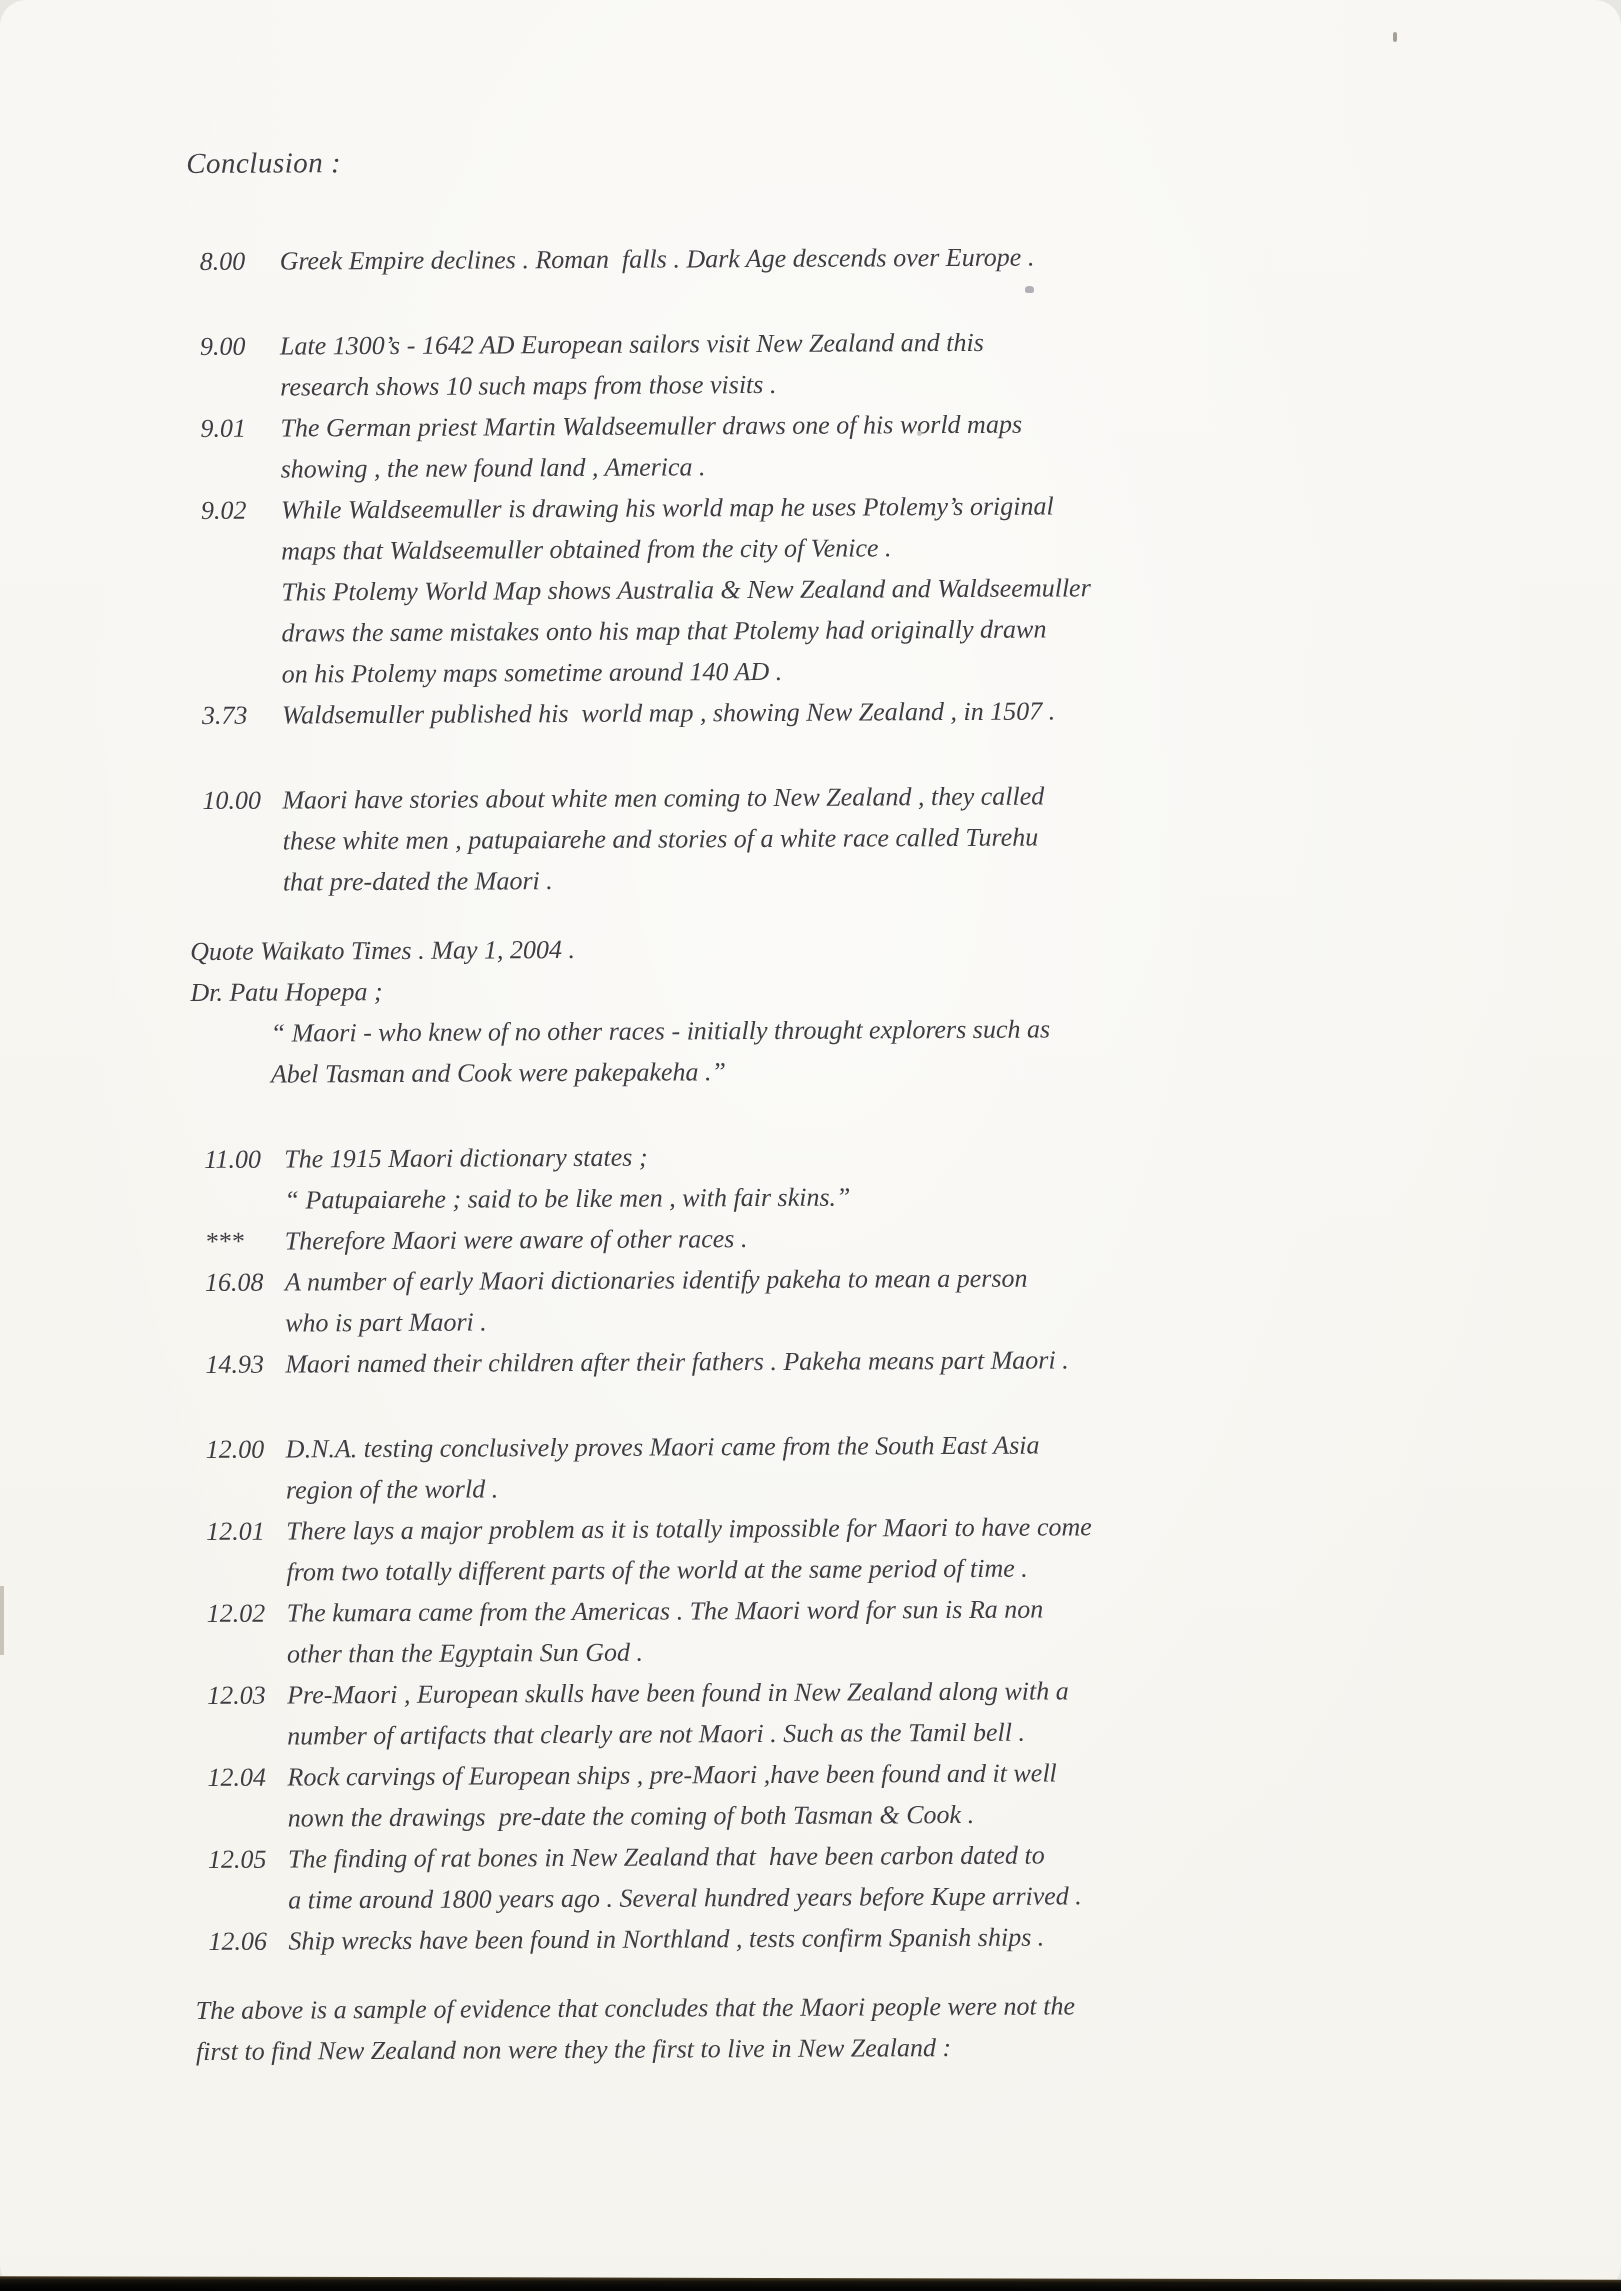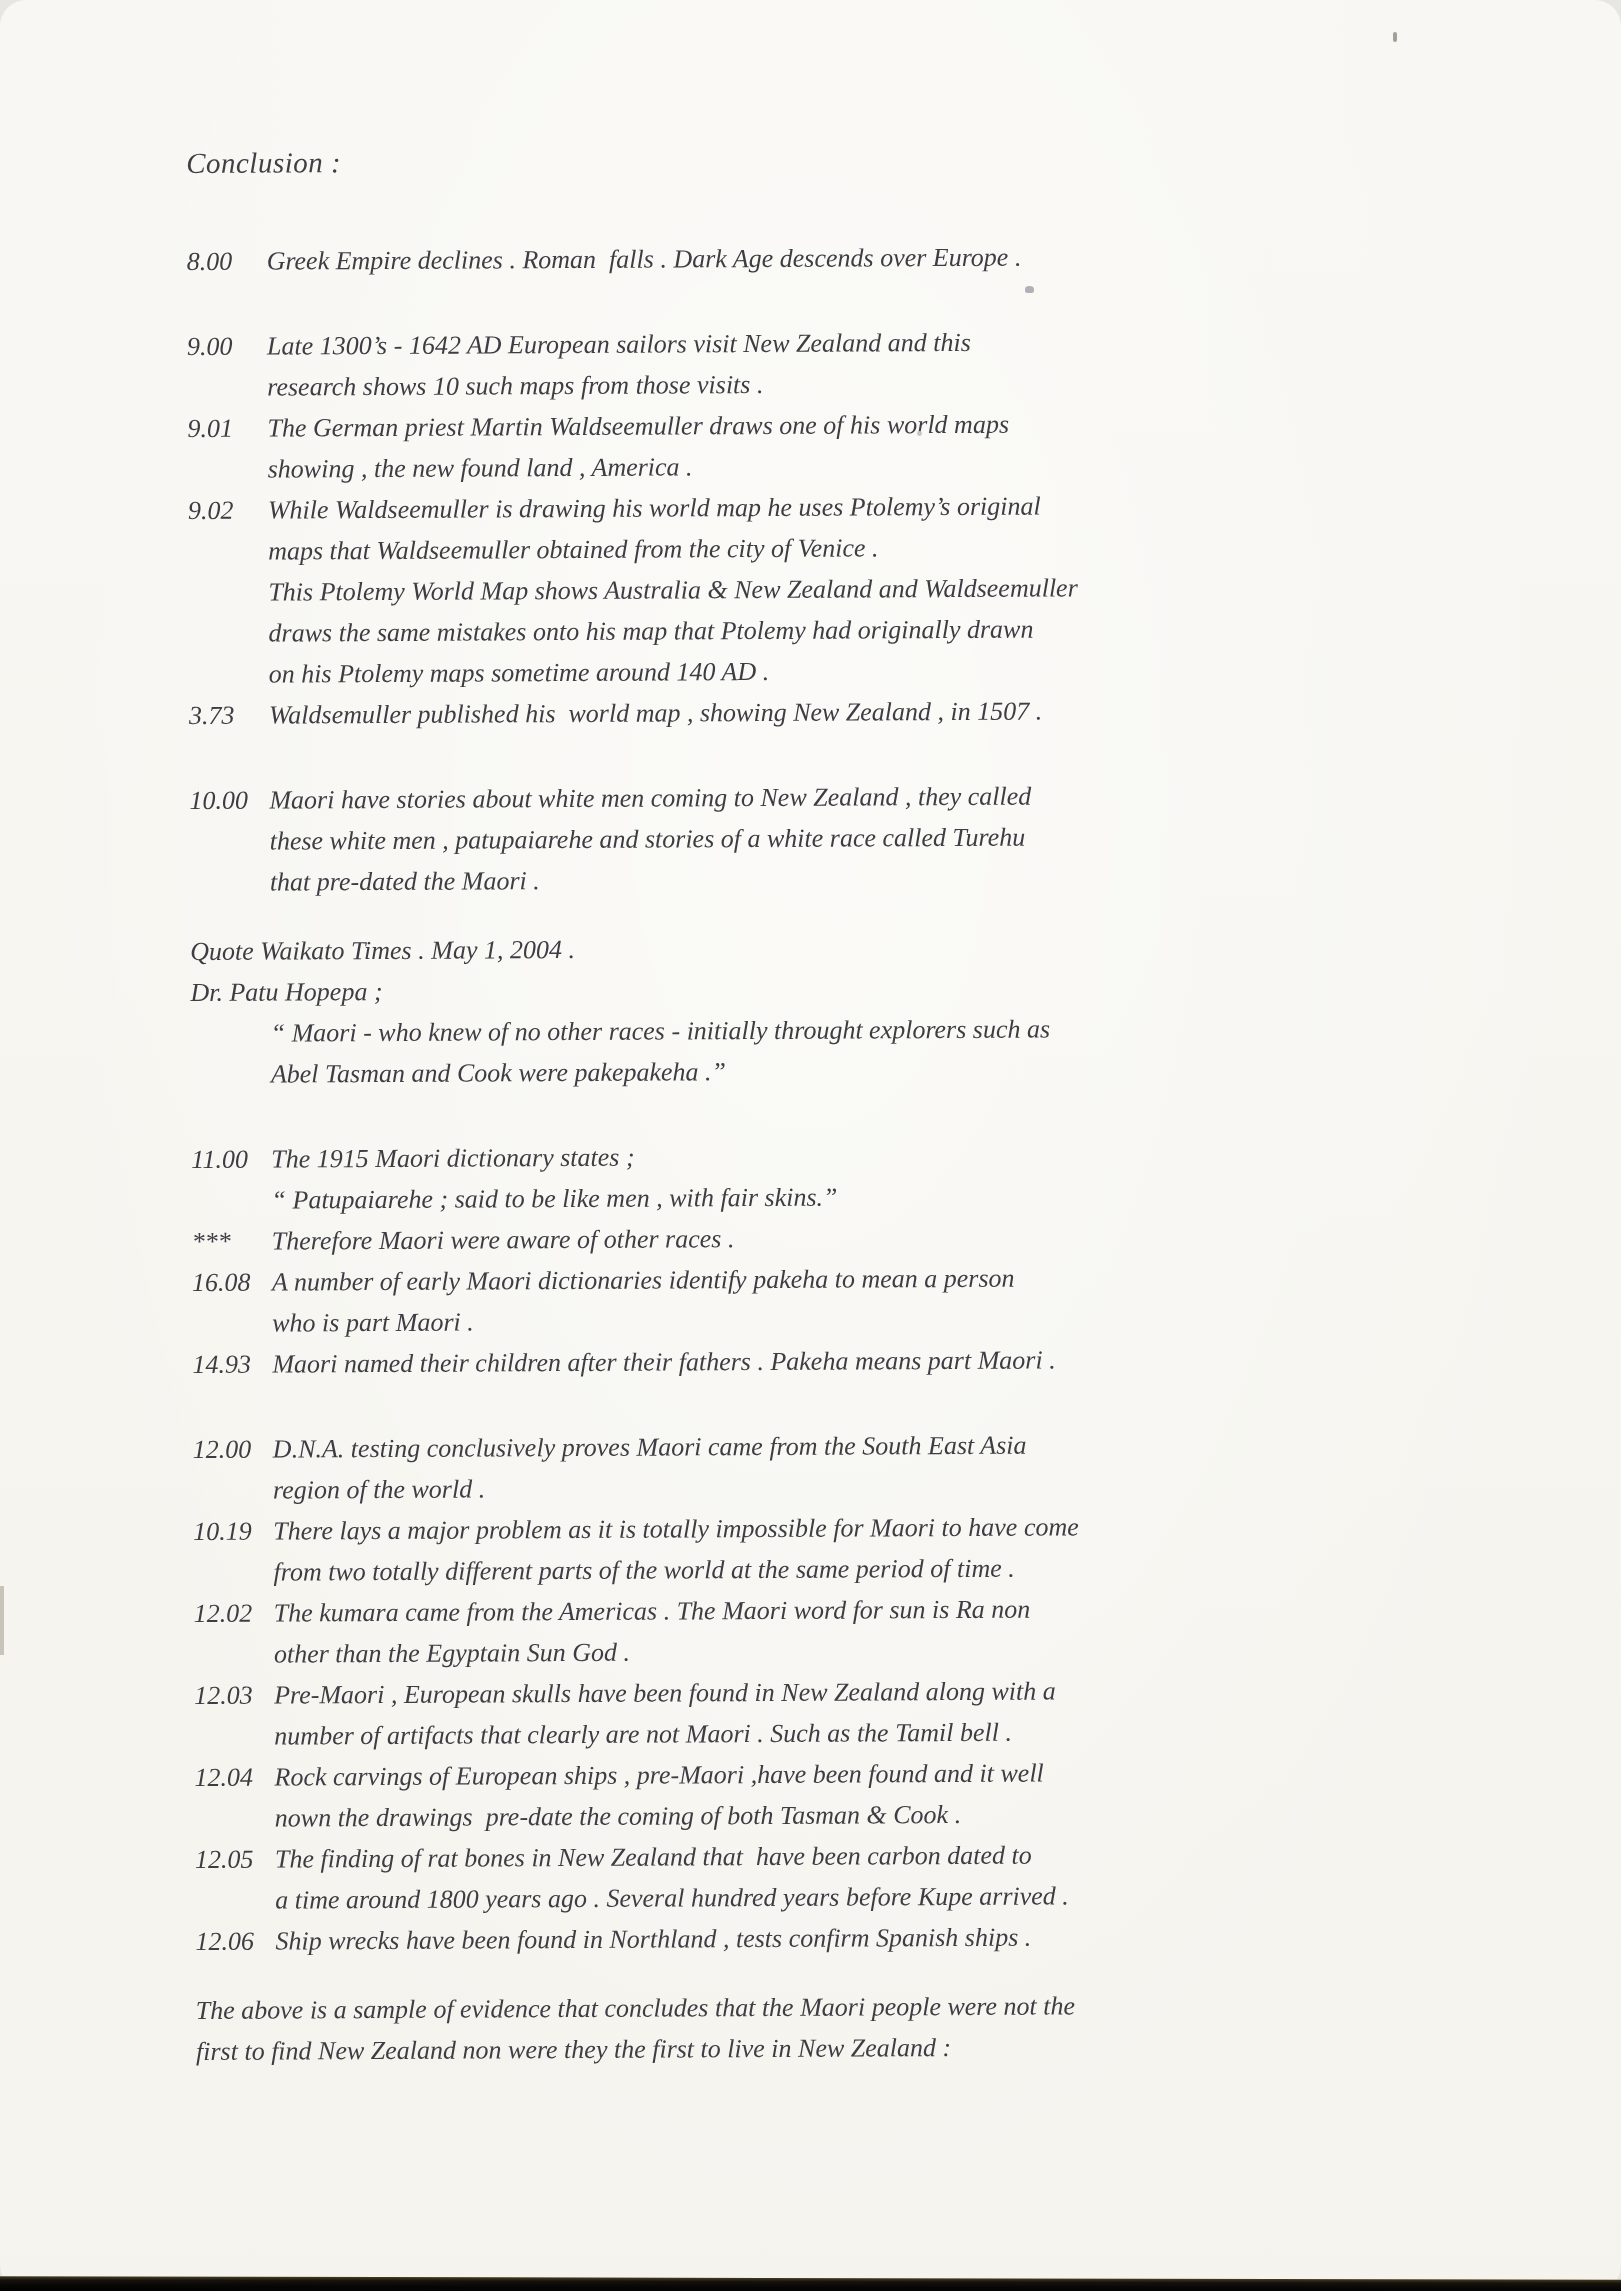--- a/index.html
+++ b/index.html
@@ -44,20 +44,21 @@
     font-size: 26px;
     line-height: 41px;
   }
   .section {
     display: flex;
     align-items: flex-start;
   }
   .section .num {
     flex: 0 0 80px;
     white-space: nowrap;
+    margin-left: 13px;
   }
   .section .lines {
     flex: 1 1 auto;
   }
   .line {
     white-space: pre-wrap;
   }
   .para.indent-1 {
     padding-left: 80px;
   }
@@ -202,21 +203,21 @@
           </div>
         </div>
         <div class="section item gap-2">
           <span class="num">12.00</span>
           <div class="lines">
             <div class="line">D.N.A. testing conclusively proves Maori came from the South East Asia</div>
             <div class="line">region of the world .</div>
           </div>
         </div>
         <div class="section item gap-0">
-          <span class="num">10.19</span>
+          <span class="num">12.01</span>
           <div class="lines">
             <div class="line">There lays a major problem as it is totally impossible for Maori to have come</div>
             <div class="line">from two totally different parts of the world at the same period of time .</div>
           </div>
         </div>
         <div class="section item gap-0">
           <span class="num">12.02</span>
           <div class="lines">
             <div class="line">The kumara came from the Americas . The Maori word for sun is Ra non</div>
             <div class="line">other than the Egyptain Sun God .</div>

